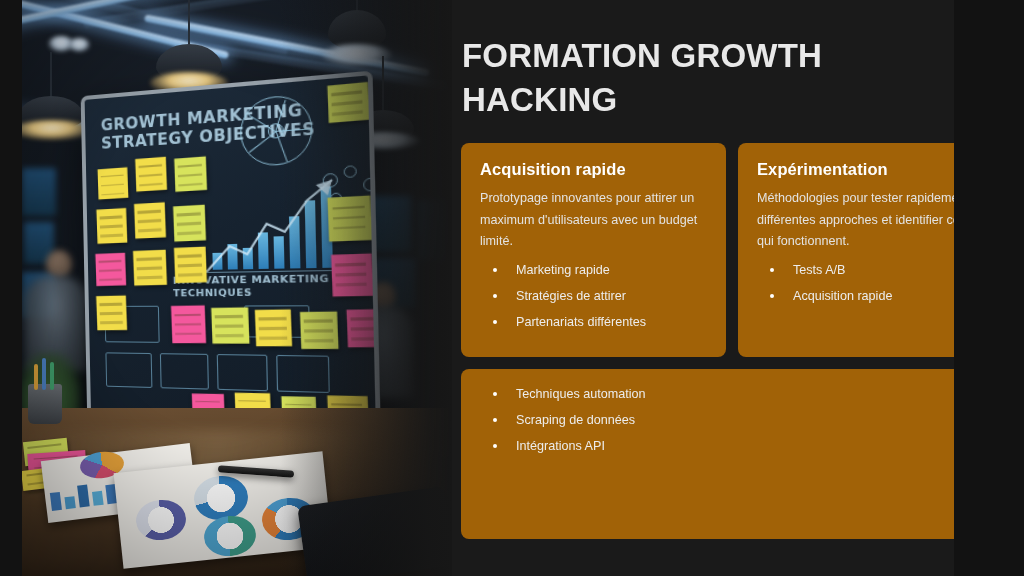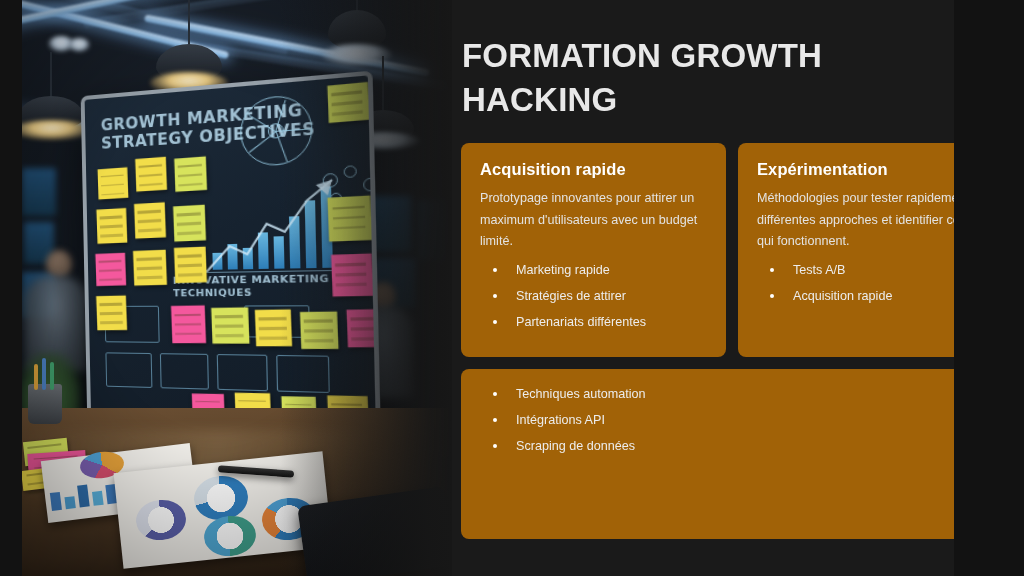--- a/index.html
+++ b/index.html
@@ -438,21 +438,21 @@
             <li>Tests A/B</li>
             <li>Acquisition rapide</li>
           </ul>
         </div>
 
       </div>
 
       <div class="card full">
         <ul class="bullets">
           <li>Techniques automation</li>
+          <li>Scraping de données</li>
           <li>Intégrations API</li>
-          <li>Scraping de données</li>
         </ul>
       </div>
 
     </div>
   </div>
 
 </div>
 
 </body></html>

